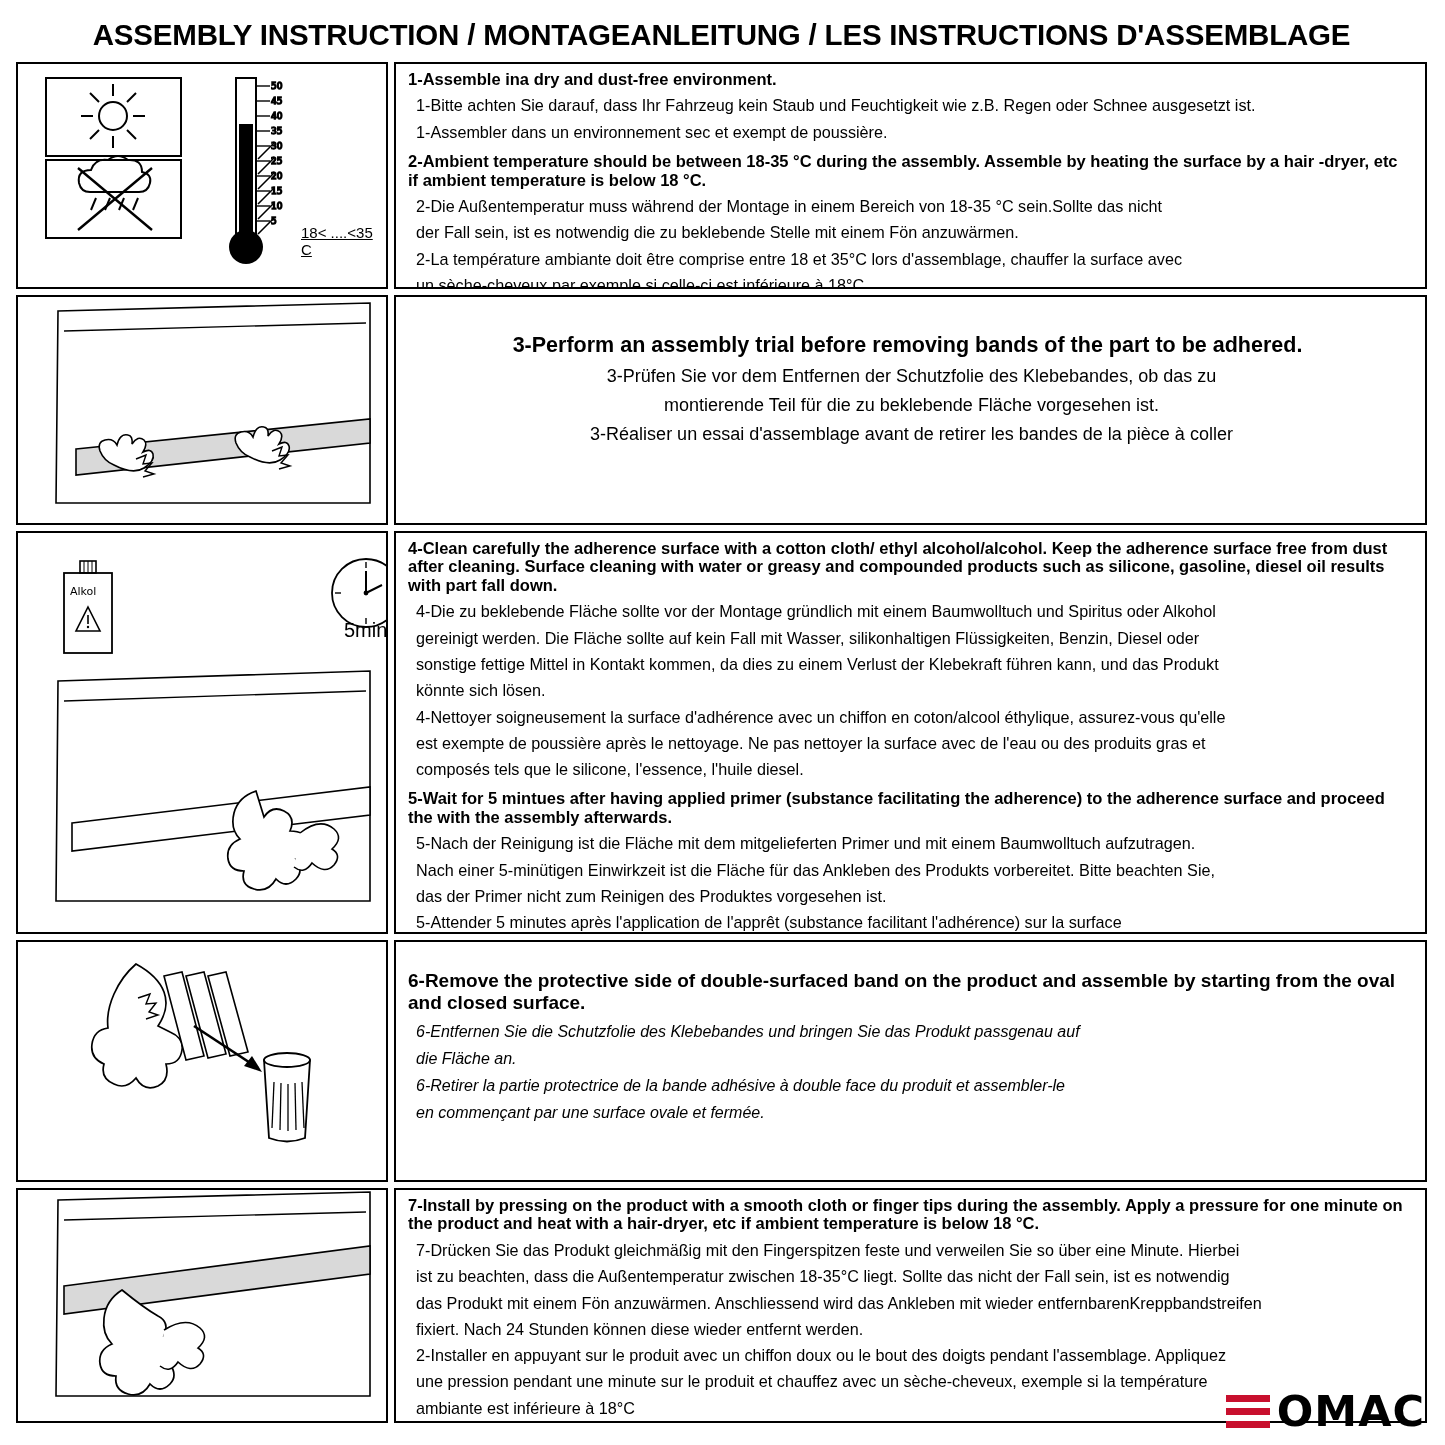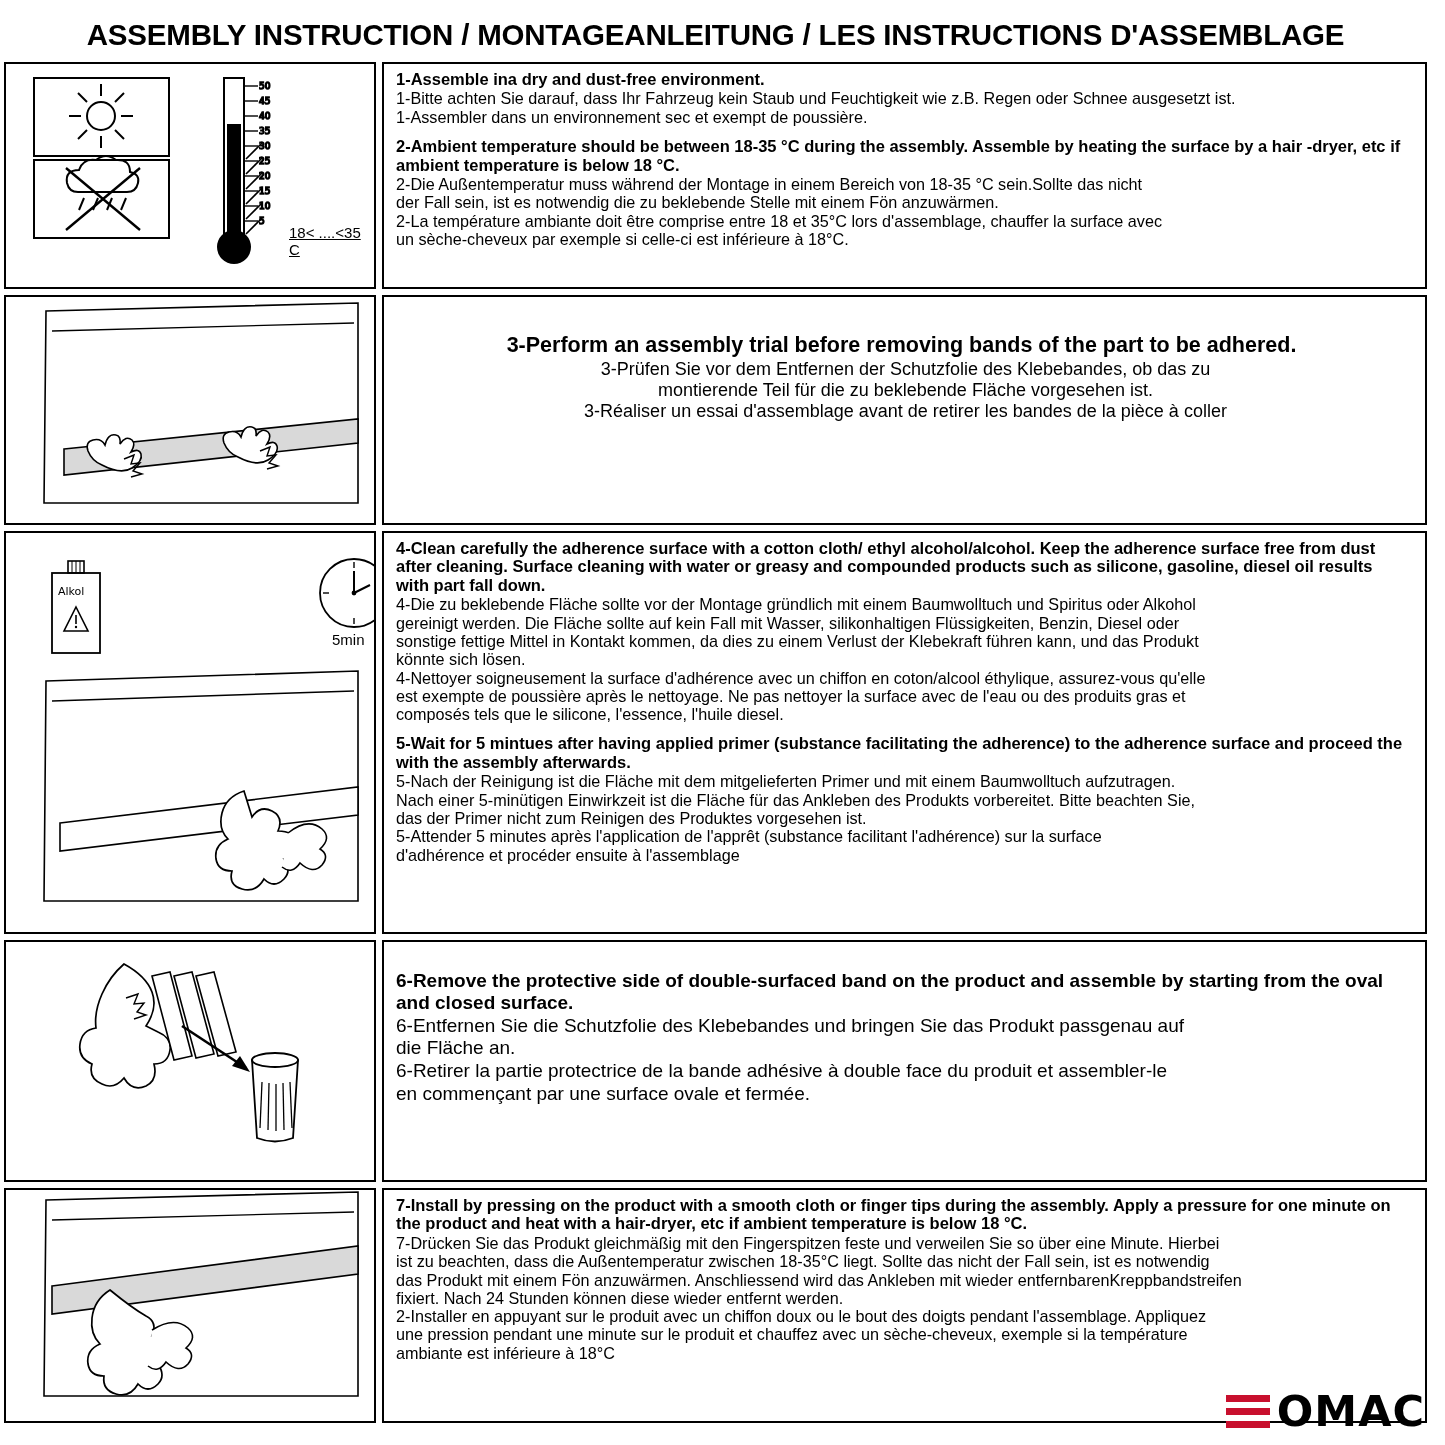--- a/index.html
+++ b/index.html
@@ -8,21 +8,21 @@
     background: #ffffff;
   }
   body {
     width: 1445px; height: 1445px;
     font-family: "Liberation Sans", sans-serif;
     color: #000;
     overflow: hidden;
   }
   .page {
     width: 1445px; height: 1445px;
-    padding: 14px 18px 10px 4px;
+    padding: 14px 18px 10px 16px;
     position: relative;
   }
   .title {
     font-size: 29.5px;
     font-weight: bold;
     letter-spacing: -0.2px;
     text-align: center;
     padding: 4px 0 10px 0;
     white-space: nowrap;
   }
@@ -53,27 +53,27 @@
   }
   .p-bold {
     font-weight: bold;
     font-size: 16.5px;
     line-height: 1.12;
     margin: 0 8px 1px 0;
   }
   .p-norm {
     font-size: 16.2px;
     line-height: 1.13;
-    margin: 0;
+    margin: 8px;
   }
   .p-gap { margin-top: 11px; }
   .big .p-bold { font-size: 21.5px; line-height: 1.15; }
   .big .p-norm { font-size: 18px; line-height: 1.18; }
   .mid .p-bold { font-size: 19px; line-height: 1.15; }
-  .mid .p-norm { font-size: 19px; line-height: 1.2; }
+  .mid .p-norm { font-size: 16px; line-height: 1.2; font-style: italic; }
 
   
   .r1 .cell-img, .r1 .cell-txt { height: 227px; }
   .r2 .cell-img, .r2 .cell-txt { height: 230px; text-align: center; }
   .r3 .cell-img, .r3 .cell-txt { height: 403px; }
   .r4 .cell-img, .r4 .cell-txt { height: 242px; }
   .r5 .cell-img, .r5 .cell-txt { height: 235px; }
 
   
   svg { display: block; }
@@ -233,21 +233,21 @@
 
           <path d="M40 148 L352 138 L352 368 L38 368 Z" fill="none" stroke="#000" stroke-width="1.6"></path>
           <path d="M46 168 L348 158" fill="none" stroke="#000" stroke-width="1.4"></path>
 
           <path d="M54 290 L352 254 L352 282 L54 318 Z" fill="#fff" stroke="#000" stroke-width="1.6"></path>
 
           <path d="M238 258 q-18 6 -22 22 q-4 16 6 26 q-14 6 -12 20 q2 12 16 12 q-4 14 10 18 q14 4 22 -10
                    q10 10 20 0 q8 -8 0 -20 q14 -2 12 -16 q-2 -12 -18 -12 q6 -14 -6 -20 q-12 -6 -20 6 z" fill="#fff" stroke="#000" stroke-width="1.7"></path>
           <path d="M282 300 q20 -16 34 -4 q10 9 -2 20 q10 6 2 16 q-9 10 -22 -2 q-8 12 -18 4" fill="#fff" stroke="#000" stroke-width="1.6"></path>
         </svg>
-        <div style="position:absolute; left:326px; top:98px; font-size:15px;">5min</div>
+        <div style="position:absolute; left:326px; top:86px; font-size:20px;">5min</div>
       </div>
 
       <div class="cell-txt">
         <p class="p-bold">4-Clean carefully the adherence surface with a cotton cloth/ ethyl alcohol/alcohol. Keep the adherence surface free from dust after cleaning. Surface cleaning with water or greasy and compounded products such as silicone, gasoline, diesel oil results with part fall down.</p>
         <p class="p-norm">4-Die zu beklebende Fläche sollte vor der Montage gründlich mit einem Baumwolltuch und Spiritus oder Alkohol</p>
         <p class="p-norm">gereinigt werden. Die Fläche sollte auf kein Fall mit Wasser, silikonhaltigen Flüssigkeiten, Benzin, Diesel oder</p>
         <p class="p-norm">sonstige fettige Mittel in Kontakt kommen, da dies zu einem Verlust der Klebekraft führen kann, und das Produkt</p>
         <p class="p-norm">könnte sich lösen.</p>
         <p class="p-norm">4-Nettoyer soigneusement la surface d'adhérence avec un chiffon en coton/alcool éthylique, assurez-vous qu'elle</p>
         <p class="p-norm">est exempte de poussière après le nettoyage. Ne pas nettoyer la surface avec de l'eau ou des produits gras et</p>

